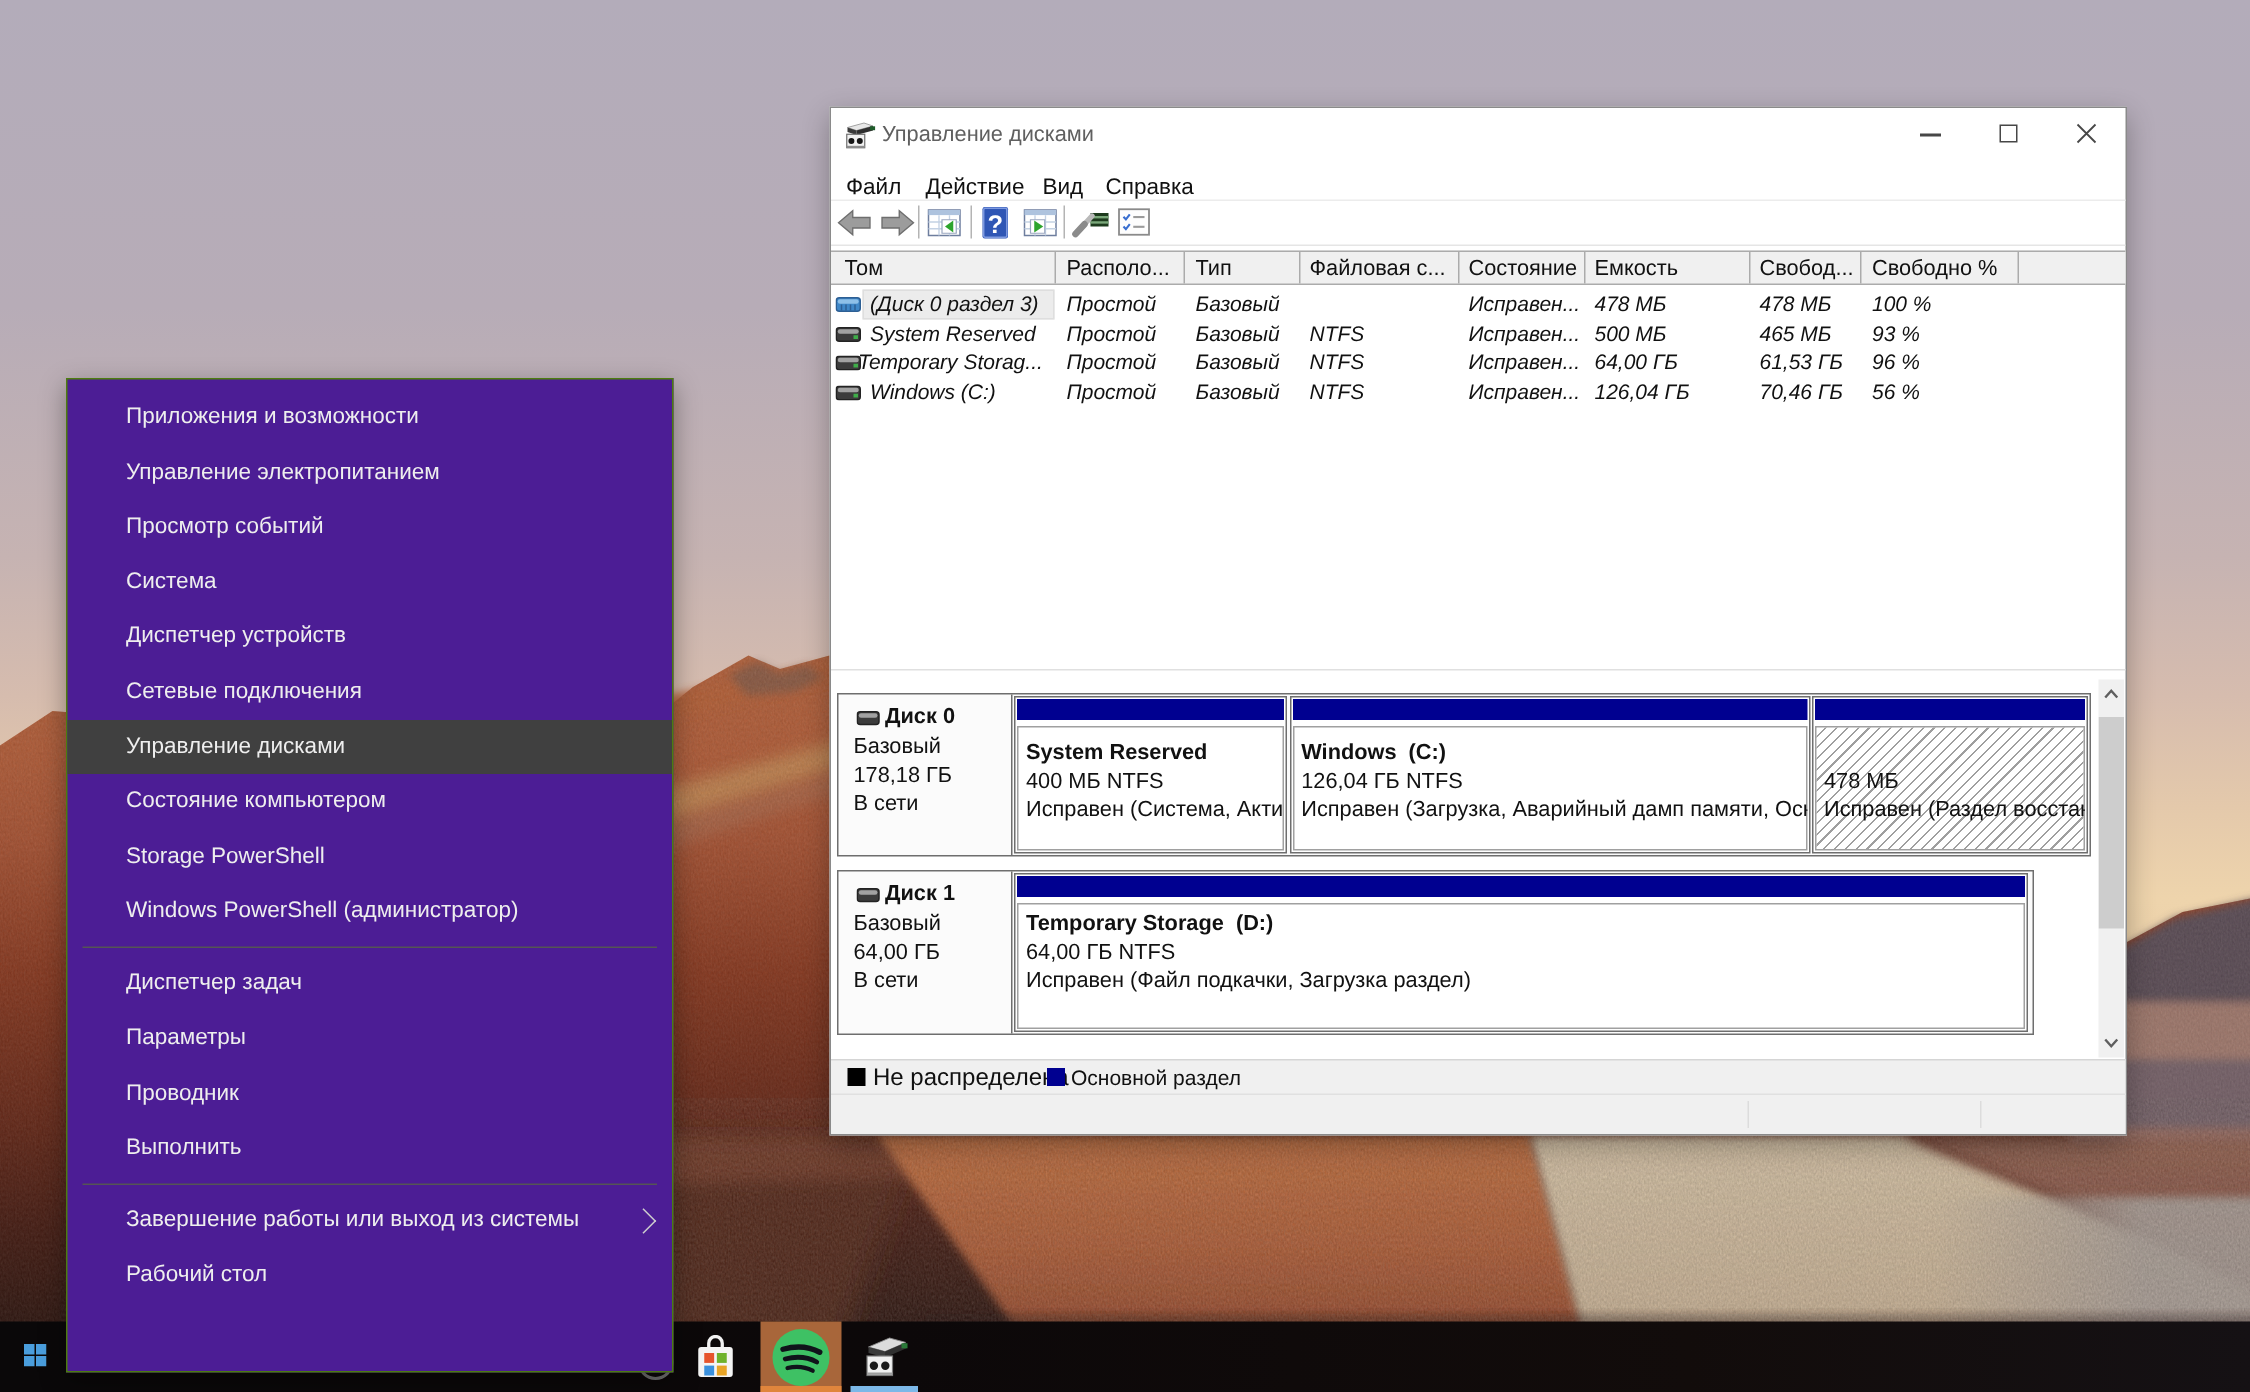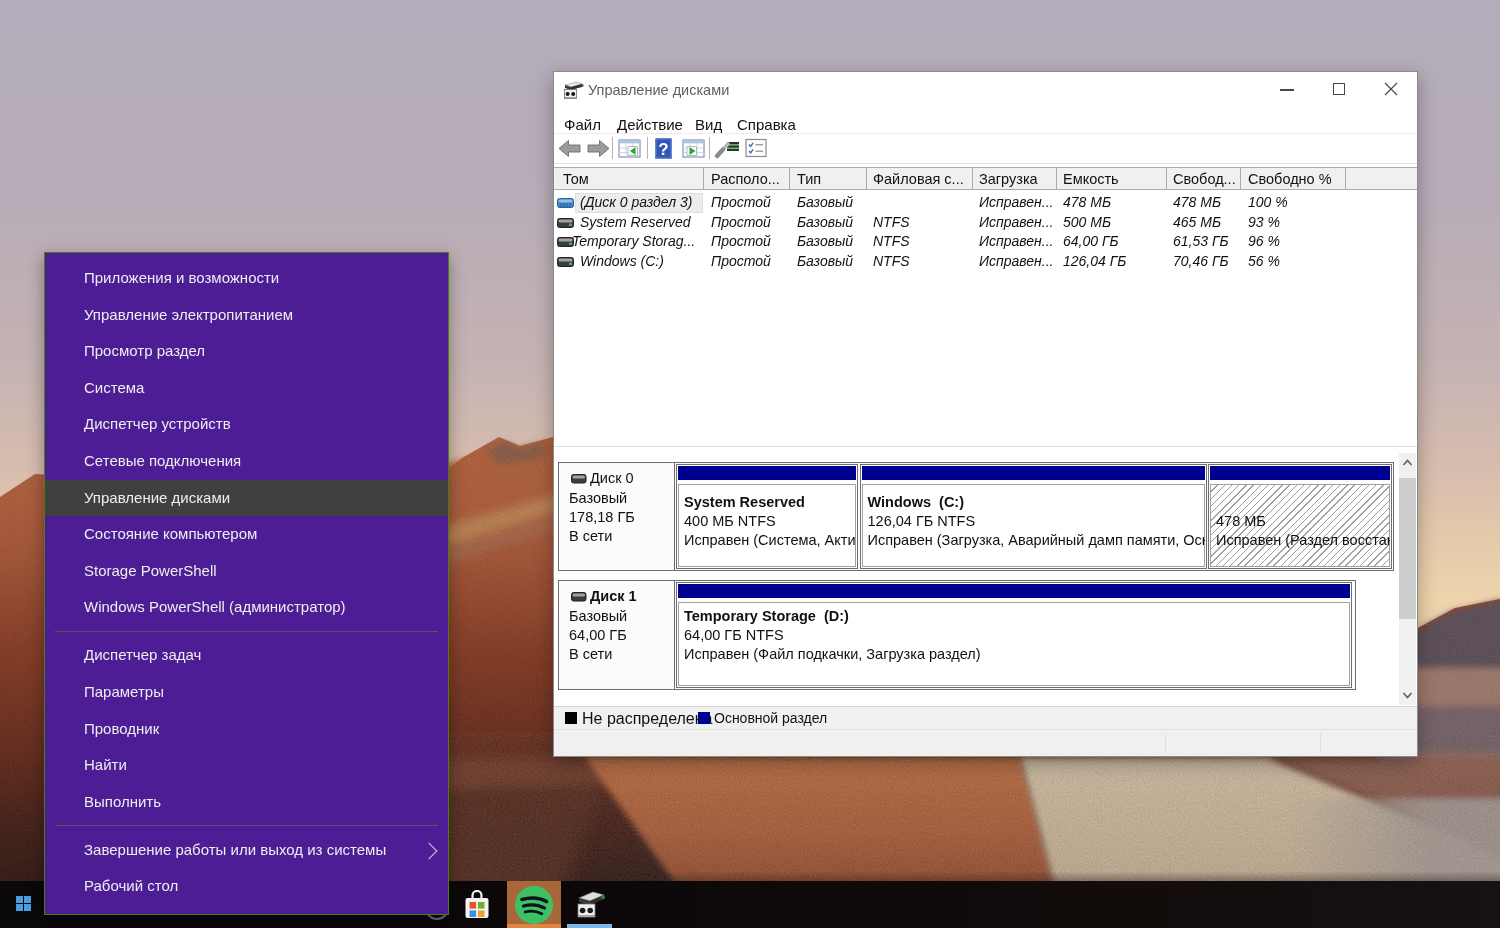--- a/index.html
+++ b/index.html
@@ -234,21 +234,21 @@
       <div class="tsep" style="left:58px"></div>
       <div class="tsep" style="left:93px"></div>
       <div class="tsep" style="left:155px"></div>
     </div>
 
     <div id="lvheader">
       <span class="hcell" style="left:9px">Том</span>
       <span class="hcell" style="left:157px">Располо...</span>
       <span class="hcell" style="left:243px">Тип</span>
       <span class="hcell" style="left:319px">Файловая с...</span>
-      <span class="hcell" style="left:425px">Загрузка</span>
+      <span class="hcell" style="left:425px">Состояние</span>
       <span class="hcell" style="left:509px">Емкость</span>
       <span class="hcell" style="left:619px">Свобод...</span>
       <span class="hcell" style="left:694px">Свободно %</span>
       <div class="hsep" style="left:149px"></div>
       <div class="hsep" style="left:235px"></div>
       <div class="hsep" style="left:312px"></div>
       <div class="hsep" style="left:418px"></div>
       <div class="hsep" style="left:502px"></div>
       <div class="hsep" style="left:612px"></div>
       <div class="hsep" style="left:686px"></div>
@@ -316,21 +316,21 @@
         <span class="c" style="left:694px">56 %</span>
     </div>
     <div id="gsep"></div>
 
     <div class="abs" style="left:4px;top:390px;width:836px;height:109px;border:1px solid #6e6e6e;box-sizing:border-box;background:#fbfbfb">
       <div class="abs" style="left:115px;top:0;width:1px;height:107px;background:#6e6e6e"></div>
       <svg class="abs" style="left:12px;top:11px" width="16" height="10">
           <rect x="0.5" y="0.5" width="14.5" height="8.5" rx="2" fill="#3c3c3c" stroke="#232323"></rect>
           <rect x="1.5" y="1.5" width="12.5" height="3" rx="1.5" fill="#a2a2a2"></rect>
         </svg>
-      <span class="abs" style="left:31px;top:7px;font-weight:normal">Диск 0</span>
+      <span class="abs" style="left:31px;top:7px;font-weight:bold">Диск 0</span>
       <span class="abs" style="left:10px;top:27px">Базовый</span>
       <span class="abs" style="left:10px;top:46px">178,18 ГБ</span>
       <span class="abs" style="left:10px;top:65px">В сети</span>
     </div>
     <div class="abs" style="left:122px;top:392px;width:182px;height:105px;border:1px solid #6e6e6e;box-sizing:border-box;background:#fff">
       <div class="abs" style="left:1px;top:1px;right:1px;height:14px;background:#000090"></div>
       <div class="abs" style="left:1px;top:19px;right:1px;bottom:1px;border:1px solid #a0a0a0;"></div>
       <span class="abs" style="left:7px;top:28.5px;font-weight:bold">System Reserved</span>
       <span class="abs" style="left:7px;top:47.5px">400 МБ NTFS</span>
       <span class="abs" style="left:7px;top:66.5px;width:172px;overflow:hidden;white-space:nowrap">Исправен (Система, Актив</span>
@@ -385,31 +385,30 @@
     <div id="statusbar">
       <div class="abs" style="left:611px;top:4px;width:1px;height:18px;background:#dcdcdc"></div>
       <div class="abs" style="left:766px;top:4px;width:1px;height:18px;background:#dcdcdc"></div>
     </div>
   </div>
 
   <div id="menu">
     <div style="height:7px"></div>
     <div class="mi">Приложения и возможности</div>
     <div class="mi">Управление электропитанием</div>
-    <div class="mi">Просмотр раздел</div>
+    <div class="mi">Просмотр событий</div>
     <div class="mi">Система</div>
     <div class="mi">Диспетчер устройств</div>
     <div class="mi">Сетевые подключения</div>
     <div class="mi hl">Управление дисками</div>
     <div class="mi">Состояние компьютером</div>
     <div class="mi">Storage PowerShell</div>
     <div class="mi">Windows PowerShell (администратор)</div>
     <div class="msep"></div>
     <div class="mi">Диспетчер задач</div>
     <div class="mi">Параметры</div>
     <div class="mi">Проводник</div>
-    <div class="mi">Найти</div>
     <div class="mi">Выполнить</div>
     <div class="msep"></div>
     <div class="mi">Завершение работы или выход из системы<span class="chev" style="top:13px"></span></div>
     <div class="mi">Рабочий стол</div>
   </div>
 </div>
 
 </body></html>

